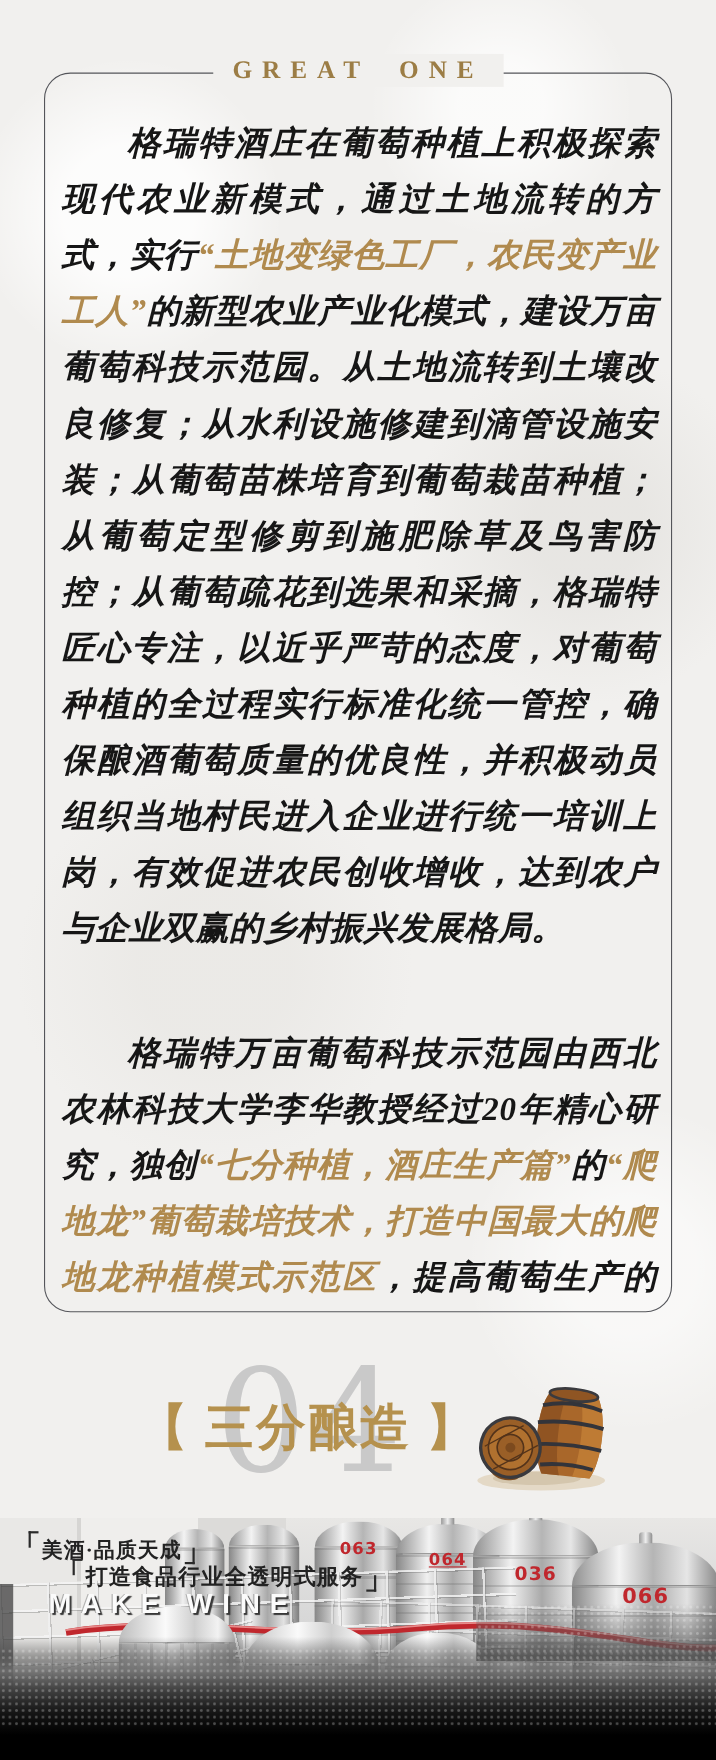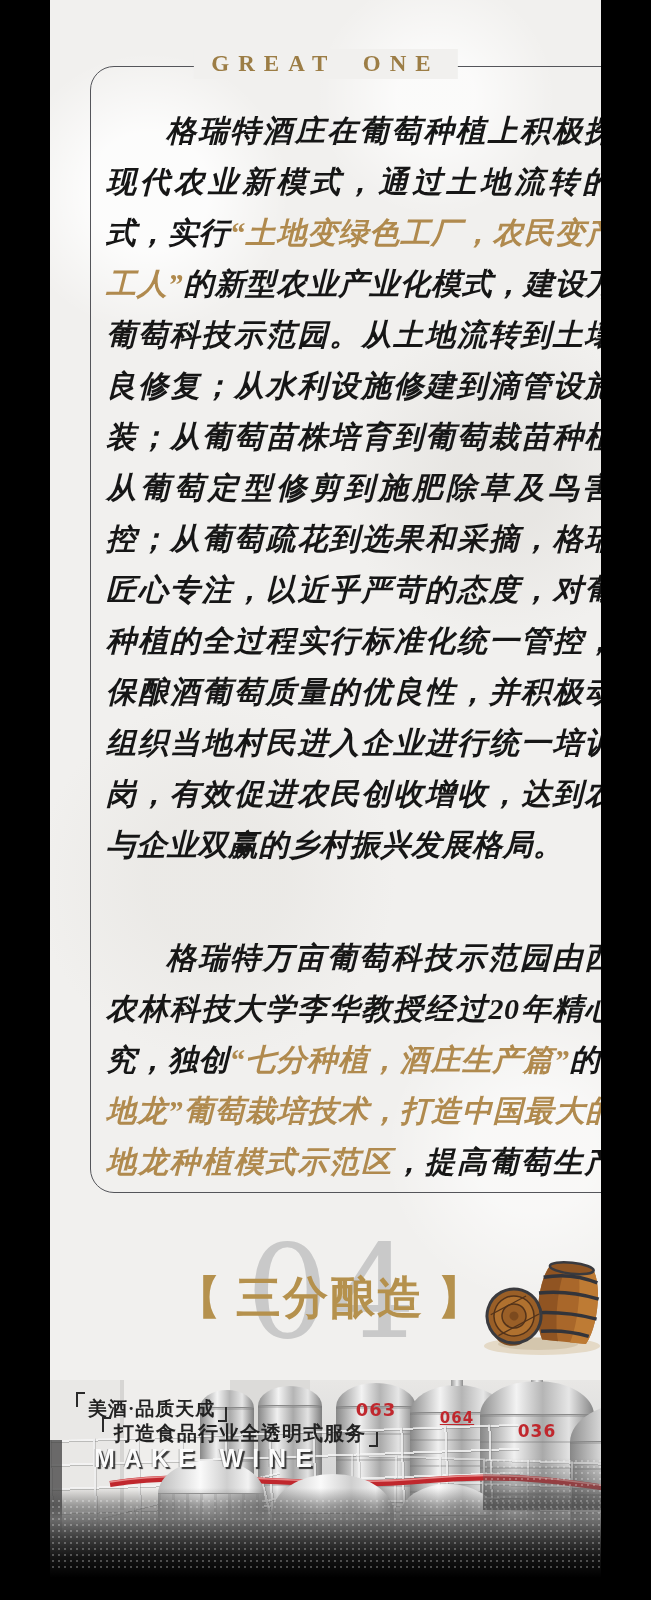--- a/index.html
+++ b/index.html
@@ -1,16 +1,16 @@
 <!DOCTYPE html>
 <html><head>
 <meta charset="utf-8">
 <style>
   html,body{margin:0;padding:0;background:#000;}
-  .page{position:relative;width:551px;height:1600px;margin:0 auto;overflow:hidden;
+  .page{position:relative;width:651px;height:1600px;margin:0 auto;overflow:hidden;
     background-color:#f1f0ee;
     background-image:
       radial-gradient(circle at 18% 12%, rgba(255,255,255,.8) 0 60px, rgba(255,255,255,0) 140px),
       radial-gradient(circle at 82% 30%, rgba(222,220,216,.5) 0 50px, rgba(222,220,216,0) 160px),
       radial-gradient(circle at 70% 6%, rgba(255,255,255,.7) 0 40px, rgba(255,255,255,0) 120px),
       radial-gradient(circle at 30% 55%, rgba(228,226,222,.45) 0 70px, rgba(228,226,222,0) 180px),
       radial-gradient(circle at 88% 72%, rgba(255,255,255,.55) 0 60px, rgba(255,255,255,0) 150px);
     font-family:"Liberation Serif","DejaVu Serif",serif;}
   
   .article-box{position:absolute;left:40px;top:66px;width:571px;height:1127px;
@@ -67,21 +67,21 @@
   .fade{position:absolute;left:0;right:0;bottom:0;height:112px;
     background:linear-gradient(180deg, rgba(30,30,30,0) 0%, rgba(70,70,70,.5) 16%,
       rgba(105,105,105,.9) 28%, #3e3e3e 44%, #141414 62%, #000 80%);}
   .fade .halftone{position:absolute;left:0;right:0;top:10px;bottom:30px;}
   .fade-right{position:absolute;right:0;bottom:90px;width:218px;height:52px;
     background:linear-gradient(180deg, rgba(95,95,95,0), rgba(92,92,92,.95));}
   .fade-right .halftone{position:absolute;inset:0;}
   
   .slogan{position:absolute;color:#222;font-weight:bold;white-space:nowrap;z-index:5;}
   .s1{left:26px;top:12px;font-size:19px;letter-spacing:1px;}
-  .s2{left:52px;top:37px;font-size:20px;letter-spacing:1px;text-align:center;}
+  .s2{left:66px;top:37px;font-size:20px;letter-spacing:1px;text-align:center;}
   .s3{left:44px;top:64px;font-family:"Liberation Sans","DejaVu Sans",sans-serif;
     font-size:25px;font-weight:bold;color:#fbfbfb;letter-spacing:9px;
     text-shadow:2px 2px 1px rgba(45,45,45,.95), -1px 0 0 rgba(120,120,120,.5);}
   .br{display:inline-block;width:9px;height:15px;box-sizing:border-box;}
   .br-tl{border-left:2px solid #2a2a2a;border-top:2px solid #2a2a2a;vertical-align:8px;margin-right:3px;}
   .br-br{border-right:2px solid #2a2a2a;border-bottom:2px solid #2a2a2a;vertical-align:-7px;margin-left:3px;}
 </style>
 </head>
 <body>
 
@@ -131,21 +131,21 @@
       <div class="dome" style="height:18px;"></div>
         <div class="body" style="height:140px;"></div>
     </div>
     <div class="tank" style="left:208px;top:6px;width:64px;">
       <div class="dome" style="height:20px;"></div>
         <div class="body" style="height:160px;"></div>
     </div>
     <div class="tank" style="left:286px;top:3px;width:80px;">
       <div class="dome" style="height:24px;"></div>
         <div class="body" style="height:185px;"></div>
-      <span class="num" style="top:16px;font-size:18px;">063</span>
+      <span class="num" style="top:16px;font-size:15px;">063</span>
     </div>
     <div class="tank" style="left:360px;top:5px;width:94px;">
       <div class="cap"></div>
         <div class="dome" style="height:28px;"></div>
         <div class="body" style="height:195px;"></div>
       <span class="num" style="top:24px;font-size:15px;text-decoration:underline;">064</span>
     </div>
     <div class="tank" style="left:430px;top:1px;width:114px;">
       <div class="cap"></div>
         <div class="dome" style="height:34px;"></div>

